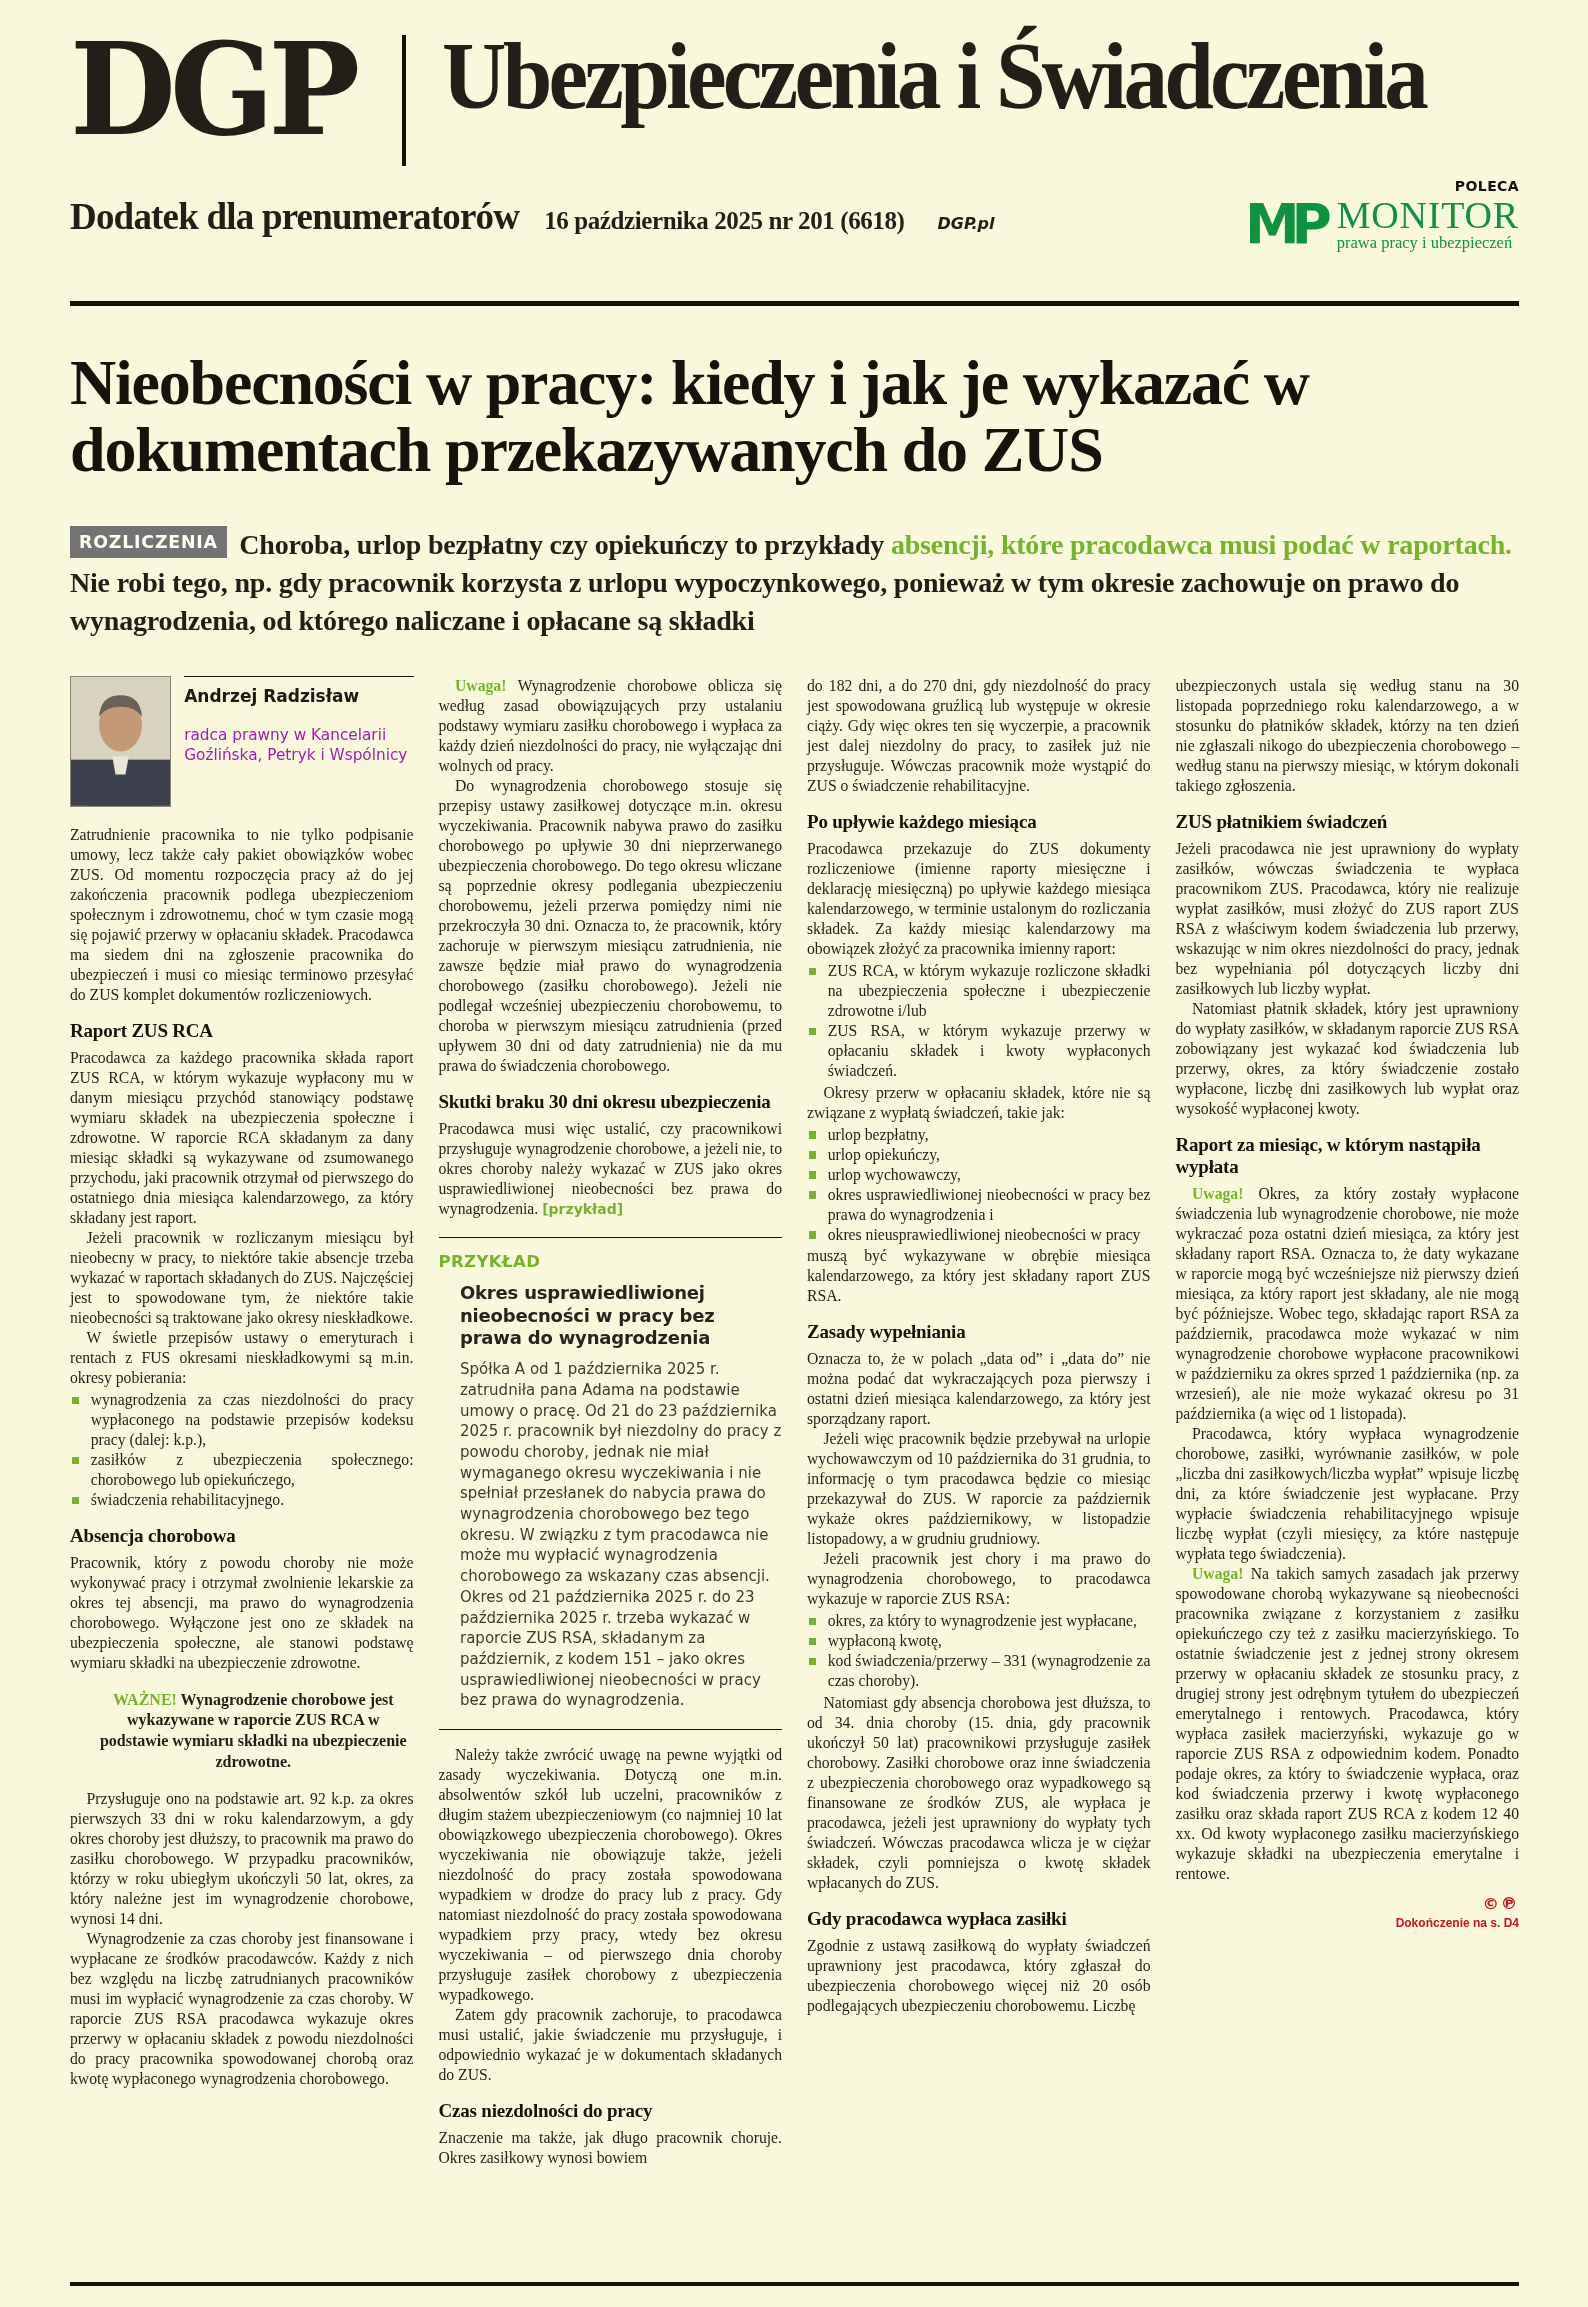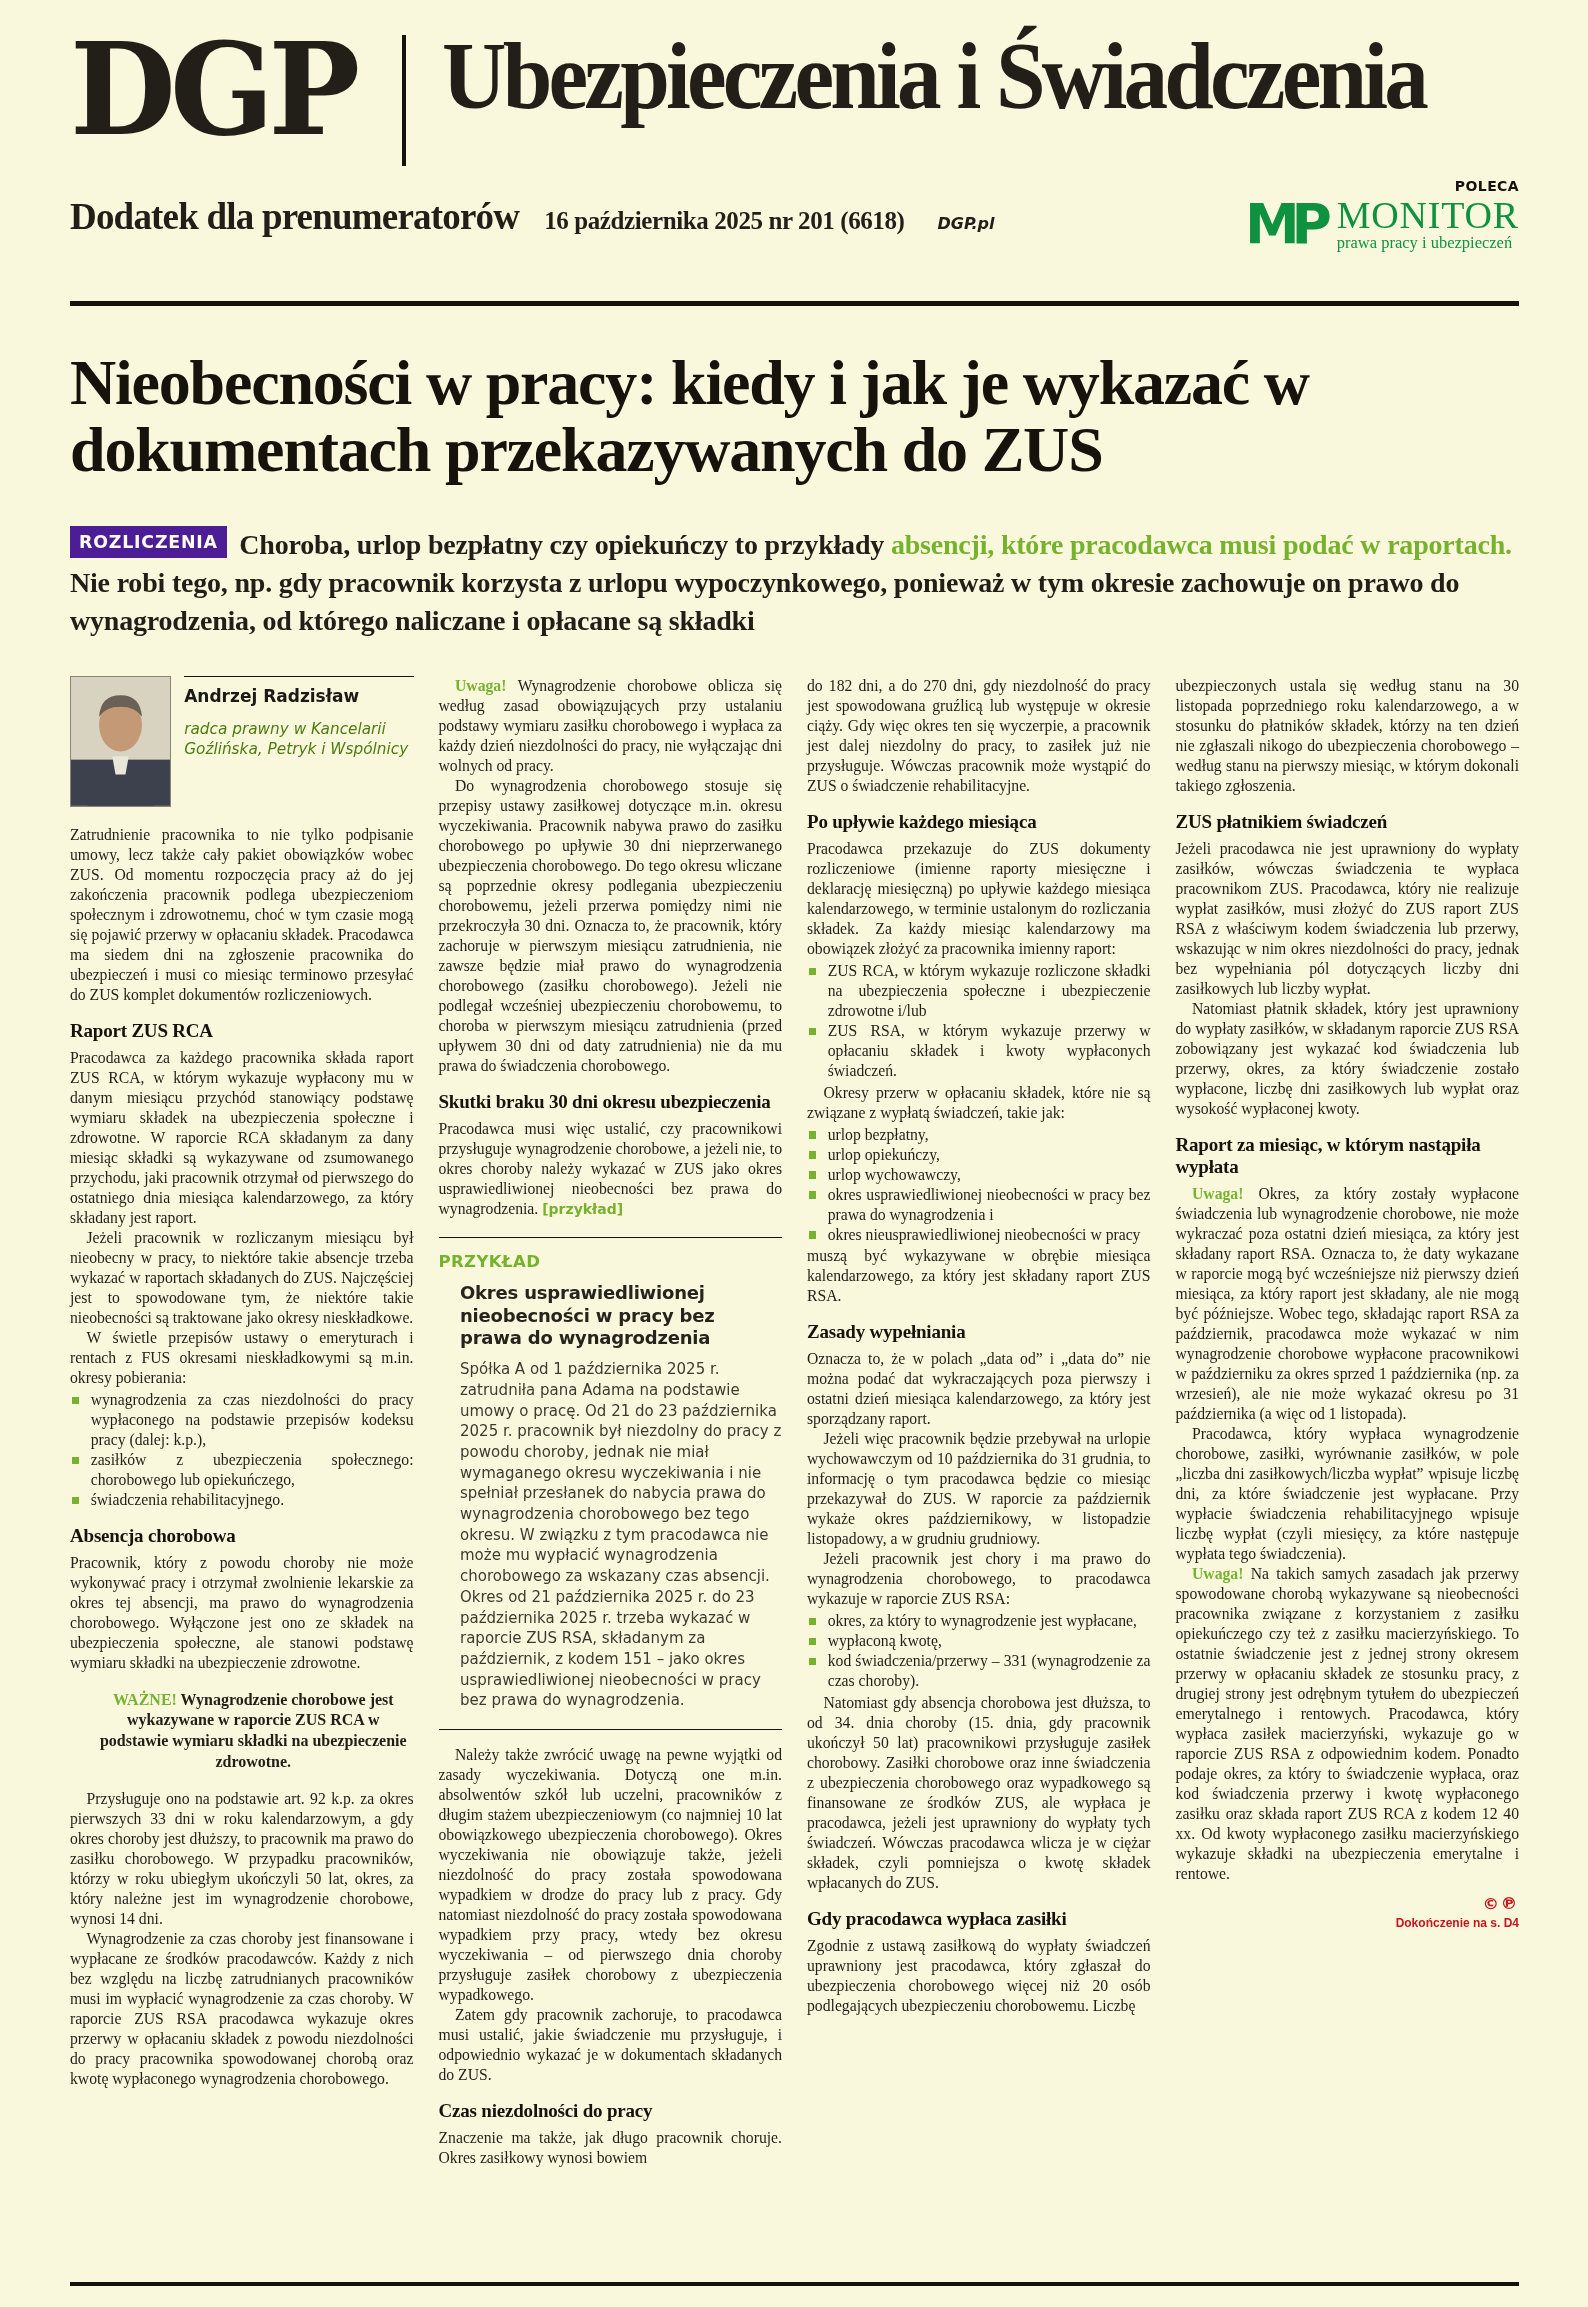--- a/index.html
+++ b/index.html
@@ -29,21 +29,21 @@
   .mp-mark .p{margin-left:-5px;}
   .monitor-txt{text-align:left;color:#0f923f;}
   .monitor-name{font-family:"Liberation Serif",serif;font-size:38px;line-height:.95;letter-spacing:0.8px;}
   .monitor-tag{font-family:"Liberation Serif",serif;font-size:16.5px;line-height:1.2;}
   .rule-thick{height:5px;background:#14120c;margin-top:10px;}
 
   
   .headline{font-size:64px;font-weight:bold;line-height:1.05;letter-spacing:-1.2px;margin-top:43px;
             color:#15130c;max-width:1456px;}
   .lead{margin-top:25px;font-size:28px;line-height:1.36;font-weight:600;letter-spacing:-0.2px;max-width:1481px;}
-  .lead-tag{display:inline-block;background:#4c1d95;color:#fffdf2;font-family:"DejaVu Sans",sans-serif;
+  .lead-tag{display:inline-block;background:#737373;color:#fffdf2;font-family:"DejaVu Sans",sans-serif;
             font-weight:bold;font-size:17.4px;padding:5px 9px 3.3px;letter-spacing:0.8px;vertical-align:5.8px;
             margin-right:12.4px;}
 
   
   .columns{display:grid;grid-template-columns:repeat(4,1fr);column-gap:25px;margin-top:36px;}
   .col{min-width:0;}
   .col p.body{font-size:15.7px;line-height:20px;text-align:justify;margin:0;}
   .col p.body.ind{text-indent:16.5px;}
   .col h3{font-size:19px;line-height:21.5px;margin:15px 0 6.6px;letter-spacing:-0.2px;color:#15130c;}
   .green-b{color:#76b22d;font-weight:bold;}
@@ -65,21 +65,21 @@
   .col-footer .marks{color:#c4161c;font-family:"DejaVu Sans",sans-serif;font-weight:bold;font-size:16.5px;
                      letter-spacing:1.7px;}
   .col-footer .cont{color:#c4161c;font-weight:bold;font-size:12px;font-family:Liberation Sans, sans-serif;
                     margin-top:2.5px;}
 
   
   .author{display:flex;gap:13.2px;margin-bottom:18px;}
   .author .photo{width:101px;height:131px;flex:none;background:#d6d0bf;border:0.8px solid #8a8674;box-sizing:border-box;}
   .author .meta{border-top:1.7px solid #15140f;padding-top:8.3px;flex:1;font-family:"DejaVu Sans",sans-serif;}
   .author .name{font-weight:bold;font-size:17px;color:#1b1a14;}
-  .author .credit{font-size:15.3px;line-height:20.7px;margin-top:13px;color:#4d7c0f;font-style:italic;}
+  .author .credit{font-size:15.3px;line-height:20.7px;margin-top:19px;color:#a21caf;}
 
   .bottom-rule{position:absolute;left:70px;right:70px;bottom:21.5px;height:3.3px;background:#14120c;}
 </style>
 </head>
 <body>
 
 <div class="page">
   <div class="inner">
 
     <div class="masthead">

